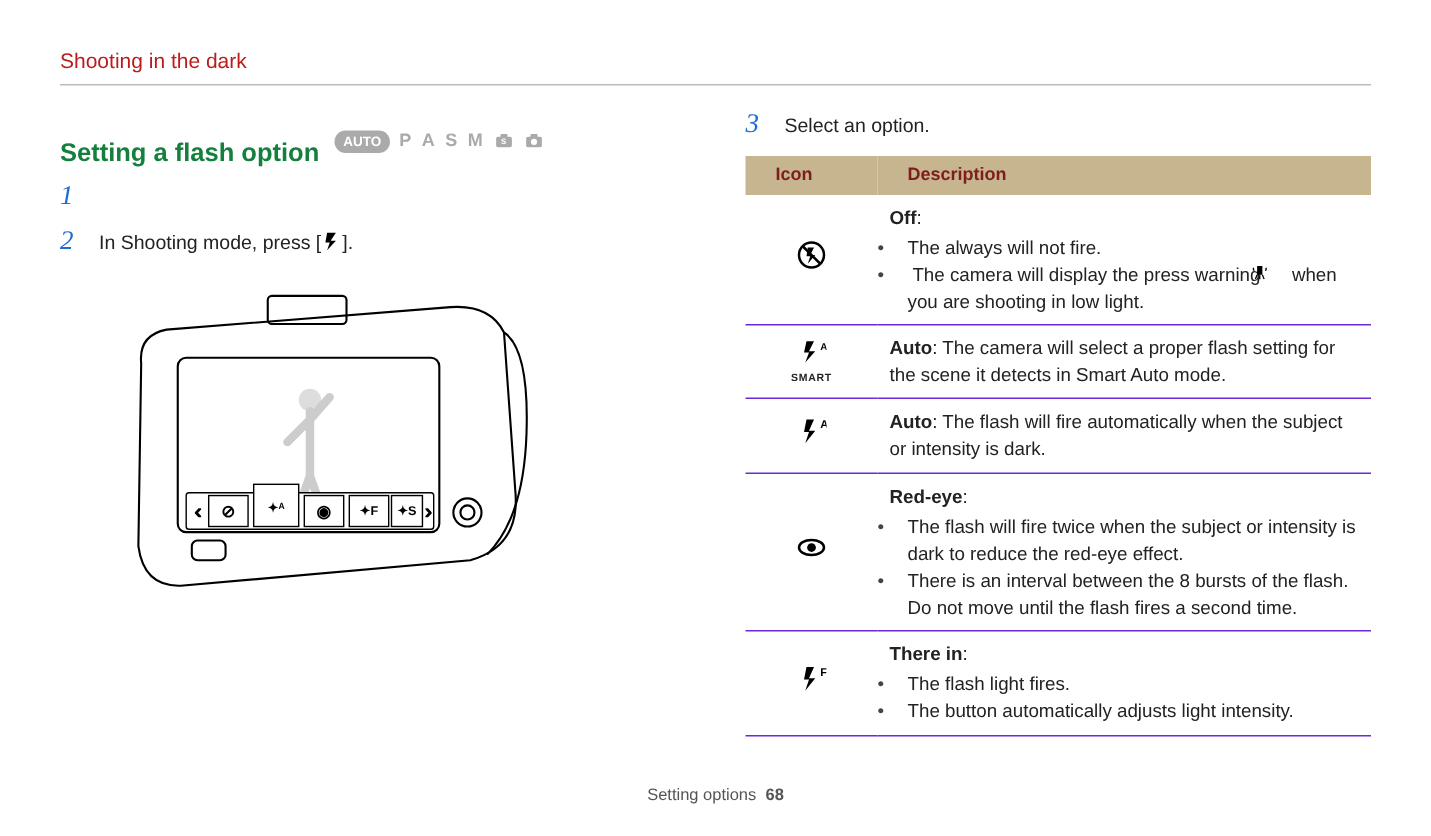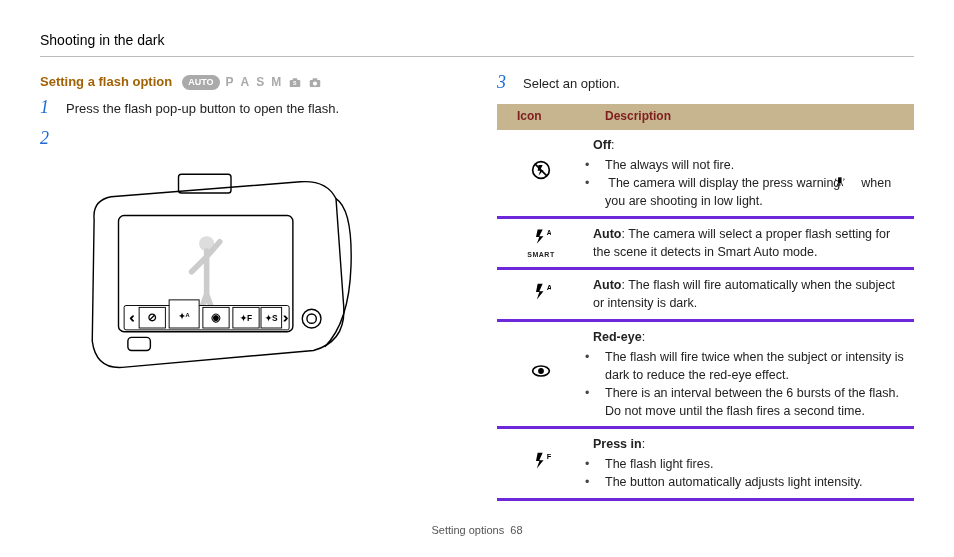--- a/index.html
+++ b/index.html
@@ -15,44 +15,45 @@
   }
   .page {
     box-sizing: border-box;
     padding: 30px 40px 18px 40px;
     width: 100%;
     height: 100%;
     display: flex;
     flex-direction: column;
   }
   .chapter {
-    color: #000000;
+    color: #b91c1c;
     font-size: 14px;
     margin-bottom: 6px;
   }
   .rule {
     border-bottom: 1px solid #bbb;
     margin-bottom: 16px;
   }
   .cols {
     display: flex;
     gap: 40px;
     flex: 1 1 auto;
   }
   .col { flex: 1 1 0; }
   .heading-row {
     display: flex;
     align-items: center;
     gap: 10px;
     margin-bottom: 6px;
   }
   .heading {
-    color: #a16207;
+    color: #15803d;
     font-weight: 600;
-    font-size: 13px;
+    font-size: 17px;
+    margin-top: 17px;
   }
   .modes {
     display: flex;
     align-items: center;
     gap: 6px;
     color: #aaa;
     font-weight: 600;
     font-size: 12px;
     letter-spacing: 1px;
   }
@@ -111,21 +112,21 @@
   table.opts th {
     background: #c6b58f;
     color: #7f1d1d;
     font-weight: 600;
     text-align: left;
     padding: 4px 20px;
     font-size: 12px;
   }
   table.opts th:first-child { width: 48px; }
   table.opts td {
-    border-bottom: 3px solid #6d28d9;
+    border-bottom: 1px solid #6d28d9;
     padding: 6px 8px;
     vertical-align: top;
     font-size: 12.5px;
   }
   table.opts td.ico {
     text-align: center;
     vertical-align: middle;
   }
   .ico svg { width: 20px; height: 20px; }
   .ico-label {
@@ -149,21 +150,21 @@
     display: inline-block;
     width: 10px;
     color: #444;
   }
   .footer {
     text-align: center;
     font-size: 11px;
     color: #555;
     padding-top: 4px;
   }
-  .footer .pg { font-weight: normal; }
+  .footer .pg { font-weight: bold; }
 </style>
 </head>
 <body>
 
 <div class="page">
 
   <div class="chapter">Shooting in the dark</div>
   <div class="rule"></div>
 
   <div class="cols">
@@ -188,24 +189,28 @@
               <rect x="8" y="4" width="8" height="4" rx="1" fill="#aaa"></rect>
               <circle cx="12" cy="13" r="3.5" fill="#fff"></circle>
             </svg>
         </span>
       </div>
 
 
       <ol class="steps">
         <li>
           <span class="stepnum">1</span>
-          <span class="step-content">Press the flash pop-up button to open the flash.</span>
         </li>
         <li>
           <span class="stepnum">2</span>
+          <span class="step-content">
+            <span>In Shooting mode, press [</span><span class="inline-icon"><svg viewBox="0 0 24 24">
+                  <path d="M7 2 L17 2 L11 11 L17 11 L7 22 L10 13 L5 13 Z" fill="#000"></path>
+                </svg></span><span>].</span>
+          </span>
         </li>
       </ol>
 
       <div class="camera-wrap">
         <svg viewBox="0 0 320 240">
           <g fill="none" stroke="#000" stroke-width="1.5">
 
             <path d="M30 60 Q28 40 48 36 L250 20 Q278 18 288 38 L296 150 Q300 190 264 200 L60 218 Q32 220 28 190 Z"></path>
 
             <rect x="120" y="12" width="56" height="20" rx="3"></rect>
@@ -312,33 +317,33 @@
             <td class="ico">
               <svg viewBox="0 0 24 24">
                   <ellipse cx="12" cy="12" rx="10" ry="6" fill="none" stroke="#000" stroke-width="2"></ellipse>
                   <circle cx="12" cy="12" r="3.5" fill="#000"></circle>
                 </svg>
             </td>
             <td>
               <b><span>Red-eye</span></b>:
               <ul class="sub">
                 <li>The flash will fire twice when the subject or intensity is dark to reduce the red-eye effect.</li>
-                <li>There is an interval between the 6 bursts of the flash. Do not move until the flash fires a second time.</li>
+                <li>There is an interval between the 8 bursts of the flash. Do not move until the flash fires a second time.</li>
               </ul>
             </td>
           </tr>
           <tr>
             <td class="ico">
               <svg viewBox="0 0 24 24">
                   <path d="M8 2 L14 2 L10 11 L15 11 L7 21 L10 12 L6 12 Z" fill="#000"></path>
                   <text x="19" y="9" font-size="9" font-weight="bold" fill="#000">F</text>
                 </svg>
             </td>
             <td>
-              <b><span>Press in</span></b>:
+              <b><span>There in</span></b>:
               <ul class="sub">
                 <li>The flash light fires.</li>
                 <li>The button automatically adjusts light intensity.</li>
               </ul>
             </td>
           </tr>
         </tbody>
       </table>
     </div>
   </div>

